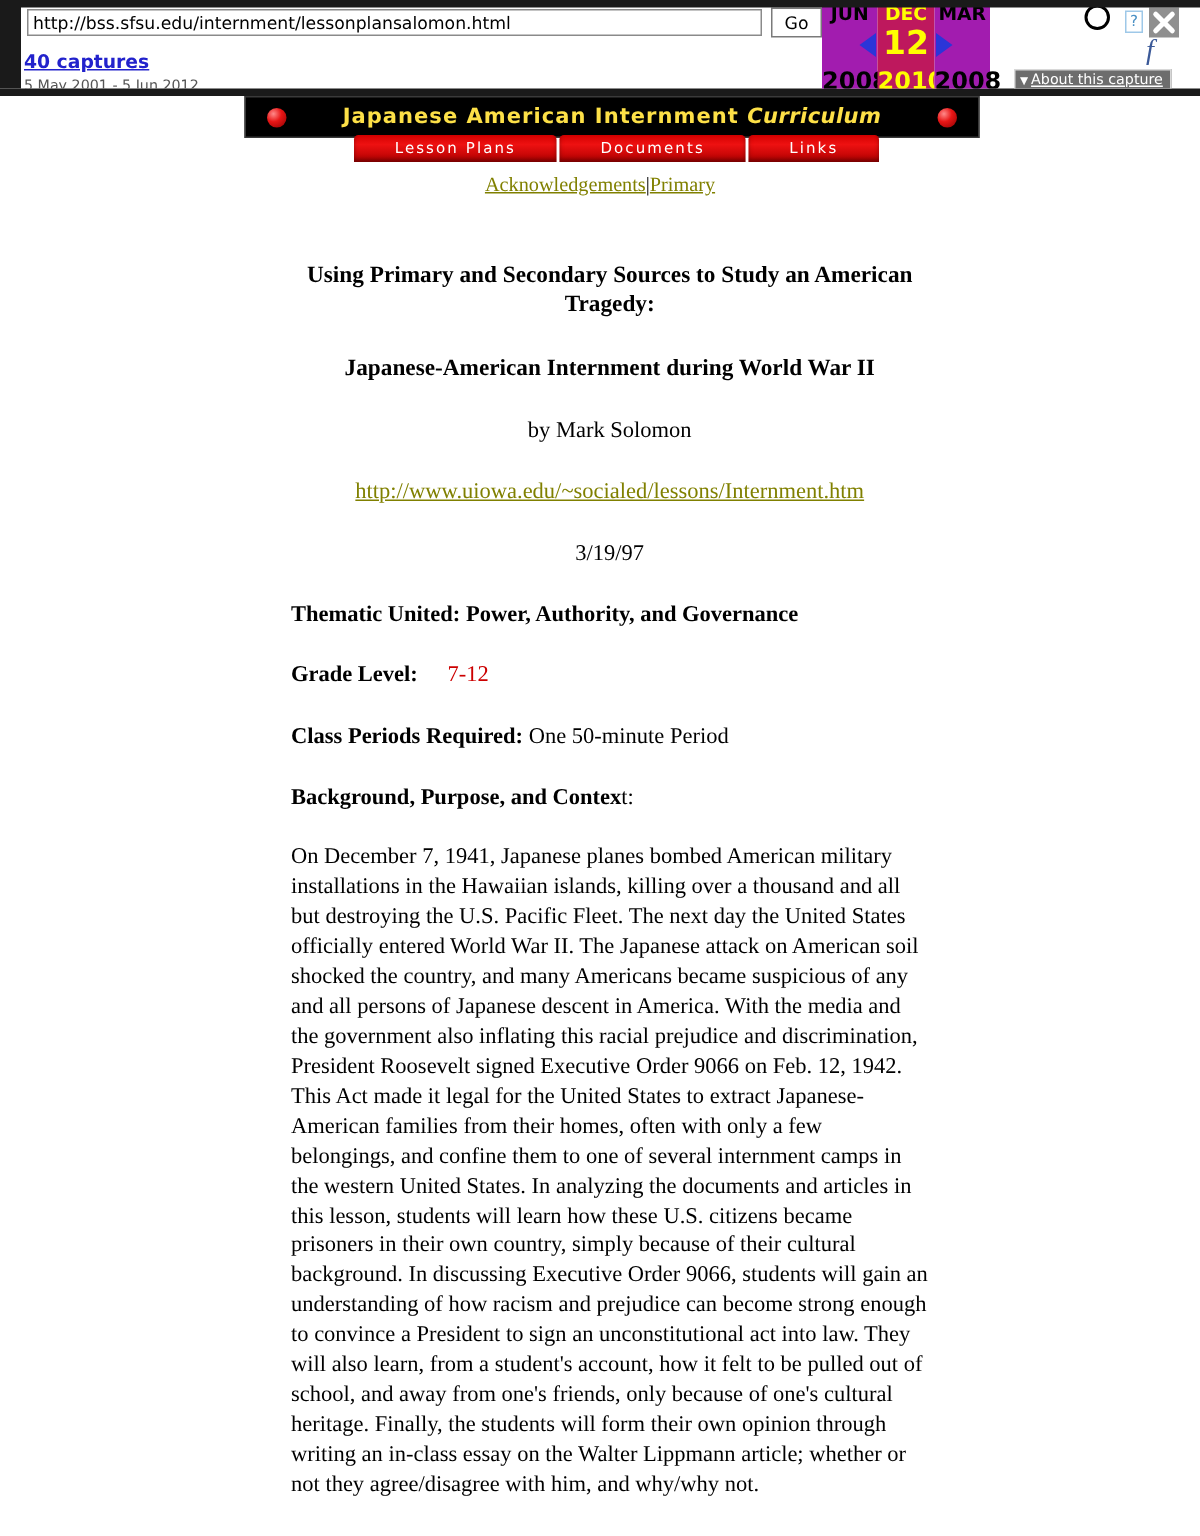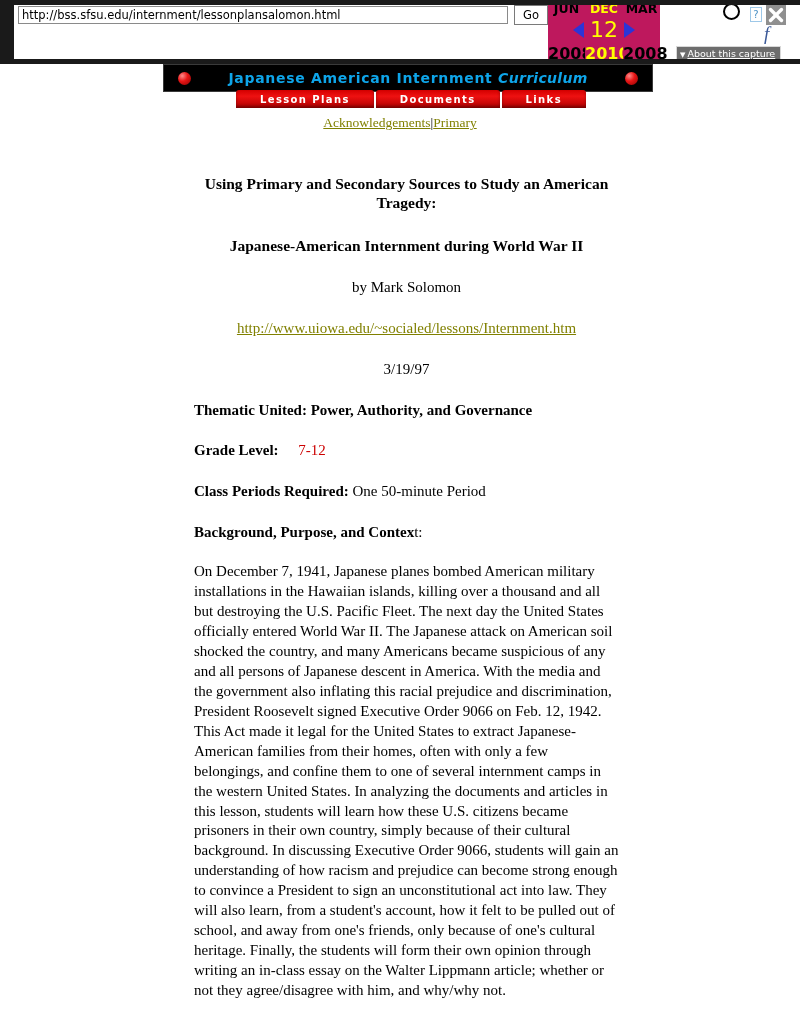--- a/index.html
+++ b/index.html
@@ -104,38 +104,38 @@
     top: 0px;
     height: 64px;
     display: flex;
     align-items: stretch;
     font-family: "DejaVu Sans", sans-serif;
   }
   .wm-datecol {
     width: 37px;
     position: relative;
     text-align: center;
-    background: #be185d;
+    background: #a21caf;
     color: #000000;
   }
   .wm-datecol.current {
     background: #be185d;
     color: #ffff00;
     width: 38px;
   }
   .wm-datecol .mon {
     font-size: 12.5px;
     font-weight: bold;
     line-height: 14px;
     padding-top: 2px;
     letter-spacing: 0px;
   }
   .wm-datecol .day {
     font-size: 22px;
-    font-weight: normal;
+    font-weight: bold;
     line-height: 24px;
     padding-top: 2px;
   }
   .wm-datecol .yr {
     font-size: 16px;
     font-weight: bold;
     line-height: 14px;
     position: absolute;
     bottom: 3px;
     left: 0; right: 0;
@@ -241,21 +241,21 @@
     justify-content: space-between;
     padding: 0 14px;
   }
   .ball {
     width: 13px; height: 13px;
     border-radius: 50%;
     background: radial-gradient(circle at 33% 30%, #ff8a8a 0%, #e81616 42%, #8d0000 100%);
     flex: 0 0 auto;
   }
   .banner-title {
-    color: #0ea5e9;
+    color: #fde047;
     font-family: "DejaVu Sans", sans-serif;
     font-size: 14px;
     font-weight: bold;
     letter-spacing: 0.7px;
     white-space: nowrap;
   }
   .banner-title .cur {
     font-style: italic;
     letter-spacing: 0.3px;
   }
@@ -270,21 +270,21 @@
     display: flex;
     gap: 2px;
   }
   .tab {
     flex: 1 1 auto;
     height: 18px;
     background: linear-gradient(to bottom, #d40000 0%, #ee1111 35%, #b00000 100%);
     color: #ffffff;
     font-family: "DejaVu Sans", sans-serif;
     font-size: 10px;
-    font-weight: bold;
+    font-weight: normal;
     letter-spacing: 1.4px;
     display: flex;
     align-items: center;
     justify-content: center;
     border-radius: 3px 3px 0 0;
     cursor: pointer;
     position: relative;
     box-shadow: inset 0 -2px 3px rgba(0,0,0,.35);
   }
 
@@ -373,20 +373,24 @@
 </head>
 <body>
 
 <div class="wm-toolbar">
 
   <div class="wm-urlrow">
     <input class="wm-url-input" type="text" value="http://bss.sfsu.edu/internment/lessonplansalomon.html" style="">
     <button class="wm-go">Go</button>
   </div>
 
+  <div class="wm-captures">
+    <div class="wm-captures-link">40 captures</div>
+    <div class="wm-captures-range">5 May 2001 - 5 Jun 2012</div>
+  </div>
 
   <div class="wm-timeline">
     <div class="wm-datecol">
       <div class="mon">JUN</div>
       <div class="yr">2008</div>
       <div class="wm-arrow prev"></div>
     </div>
     <div class="wm-datecol current">
       <div class="mon">DEC</div>
       <div class="day">12</div>

